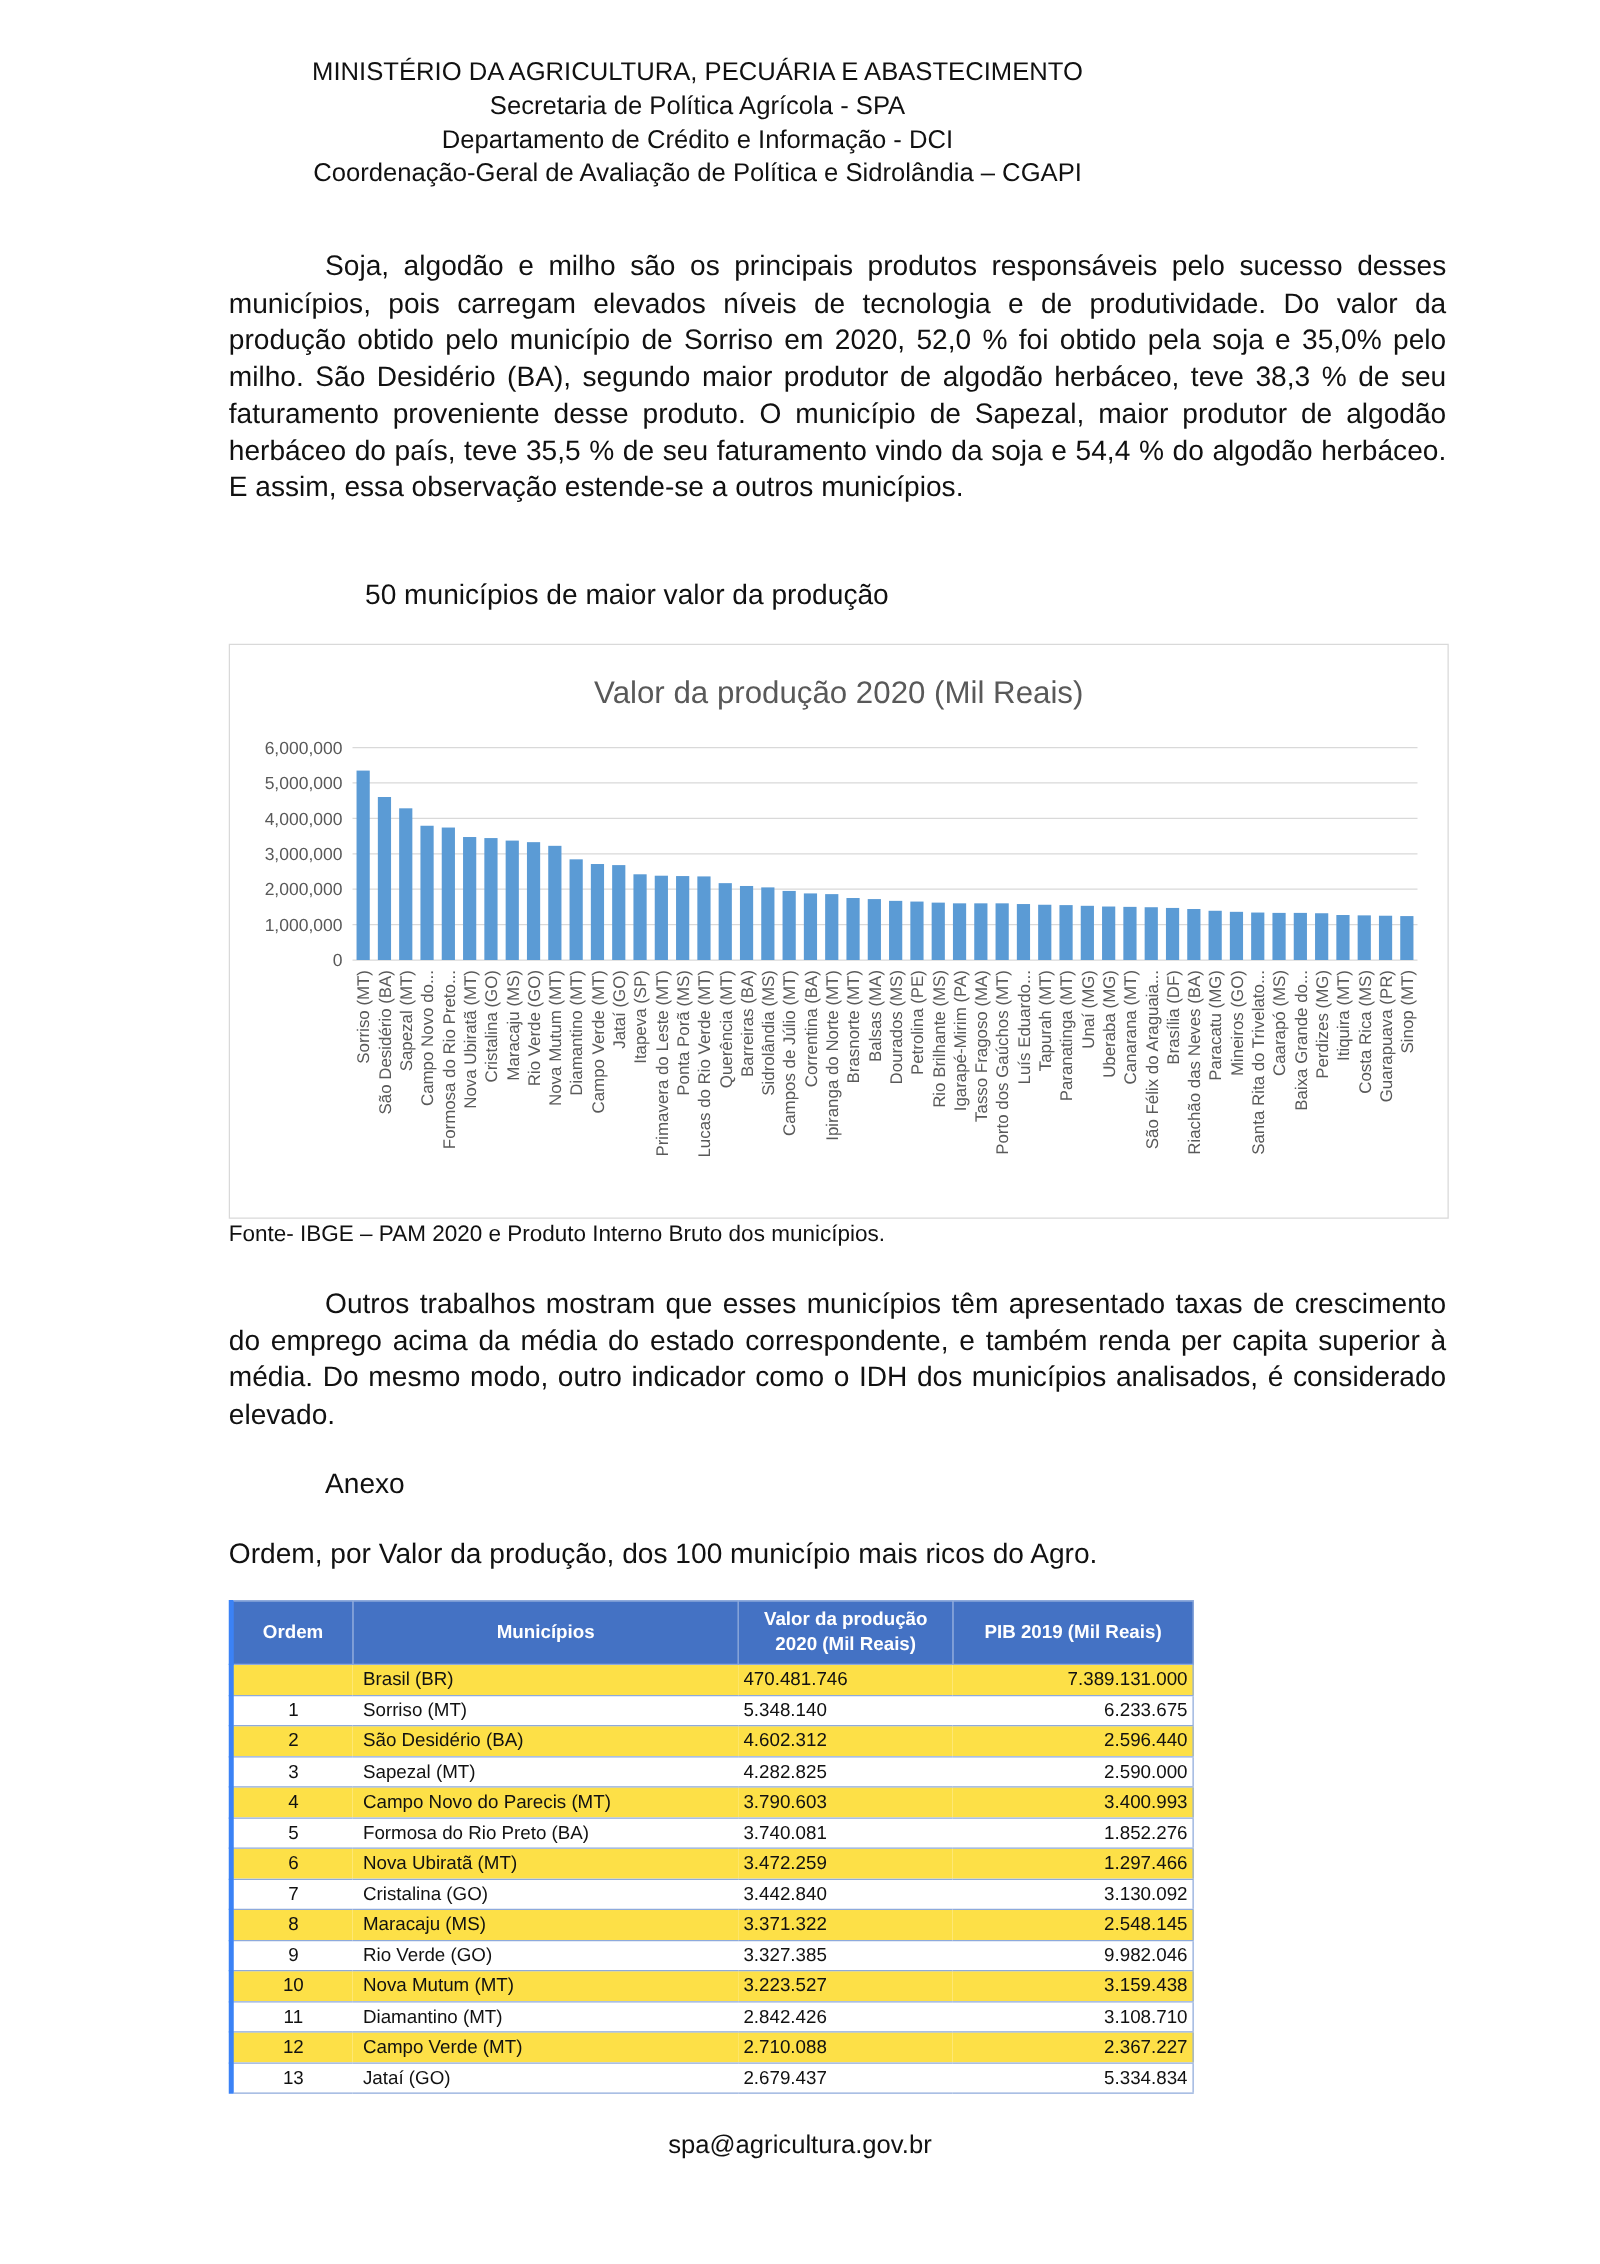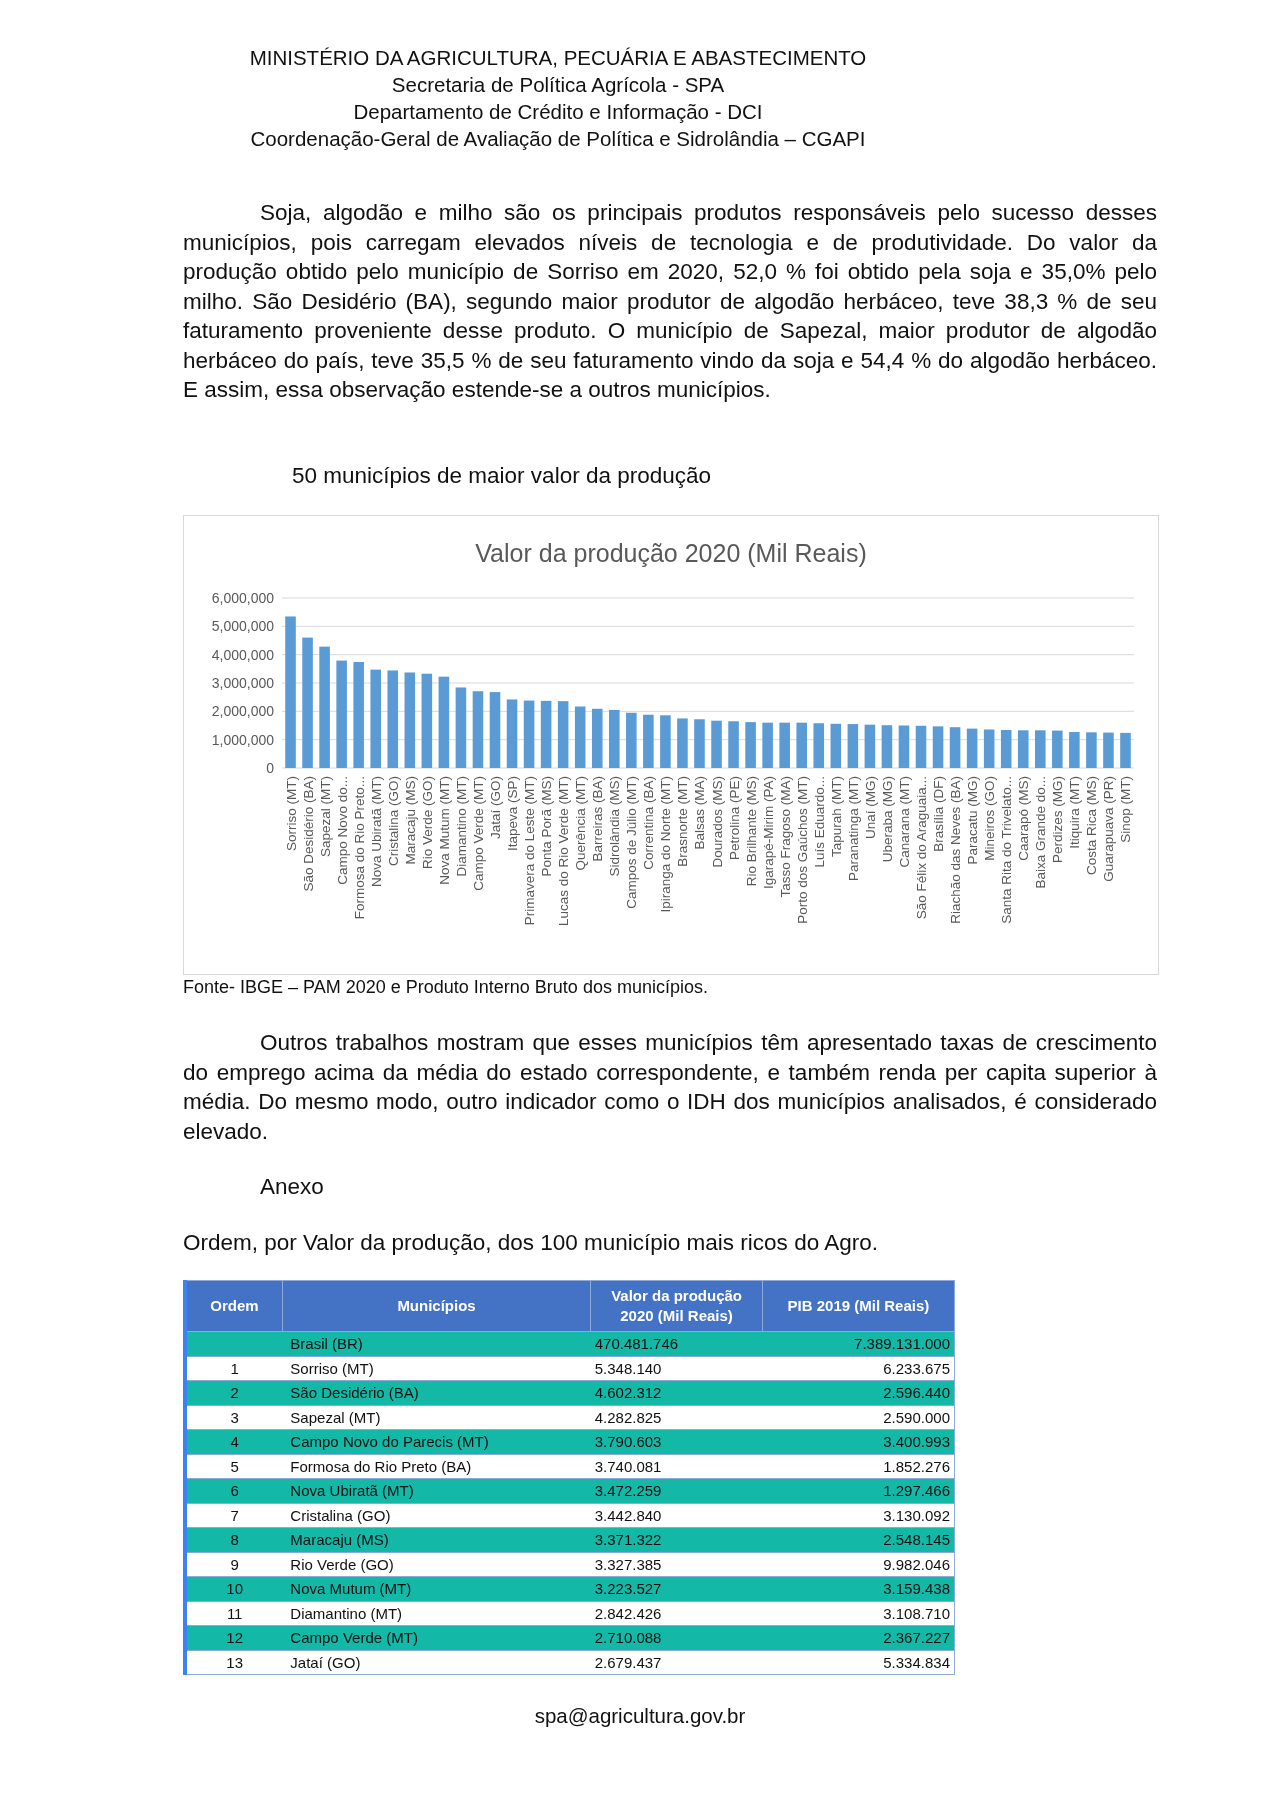--- a/index.html
+++ b/index.html
@@ -12,21 +12,21 @@
   #chart-caption{position:absolute;top:463px;left:260px;font-size:22.5px;margin-left:32px;}
   #chart-box{position:absolute;left:183px;top:515px;width:974px;height:458px;border:1px solid #d9d9d9;background:#fff;}
   #chart-svg{position:absolute;left:0;top:0;}
   #source{position:absolute;left:183px;top:977px;font-size:18px;}
   #p2{top:1028px;}
   #annex{position:absolute;left:260px;top:1174px;font-size:22.5px;}
   #table-title{position:absolute;left:183px;top:1230px;font-size:22.5px;}
   #tbl{position:absolute;left:183px;top:1280px;width:772px;border-collapse:collapse;font-size:15px;}
   #tbl th{background:#4472c4;color:#fff;font-weight:bold;height:50px;line-height:20px;border:1px solid #8eaadb;padding:0 4px;}
   #tbl td{height:23.5px;line-height:23px;padding:0 4px;border-top:1px solid #8eaadb;border-bottom:1px solid #8eaadb;}
-  #tbl tr.even td{background:#14b8a6;}
+  #tbl tr.even td{background:#fde047;}
   #tbl tr.odd td{background:#fff;}
   #tbl td.c0{text-align:center;width:88px;}
   #tbl td.c1{text-align:left;width:300px;padding-left:8px;}
   #tbl td.c2{width:165px;}
   #tbl td.c3{text-align:right;width:185px;}
   #tbl{border-left:4px solid #3b82f6;border-right:1px solid #8eaadb;}
   .ftr{position:absolute;top:1702px;left:0;width:1280px;text-align:center;font-size:20.5px;line-height:27px;}
 </style>
 </head>
 <body>

